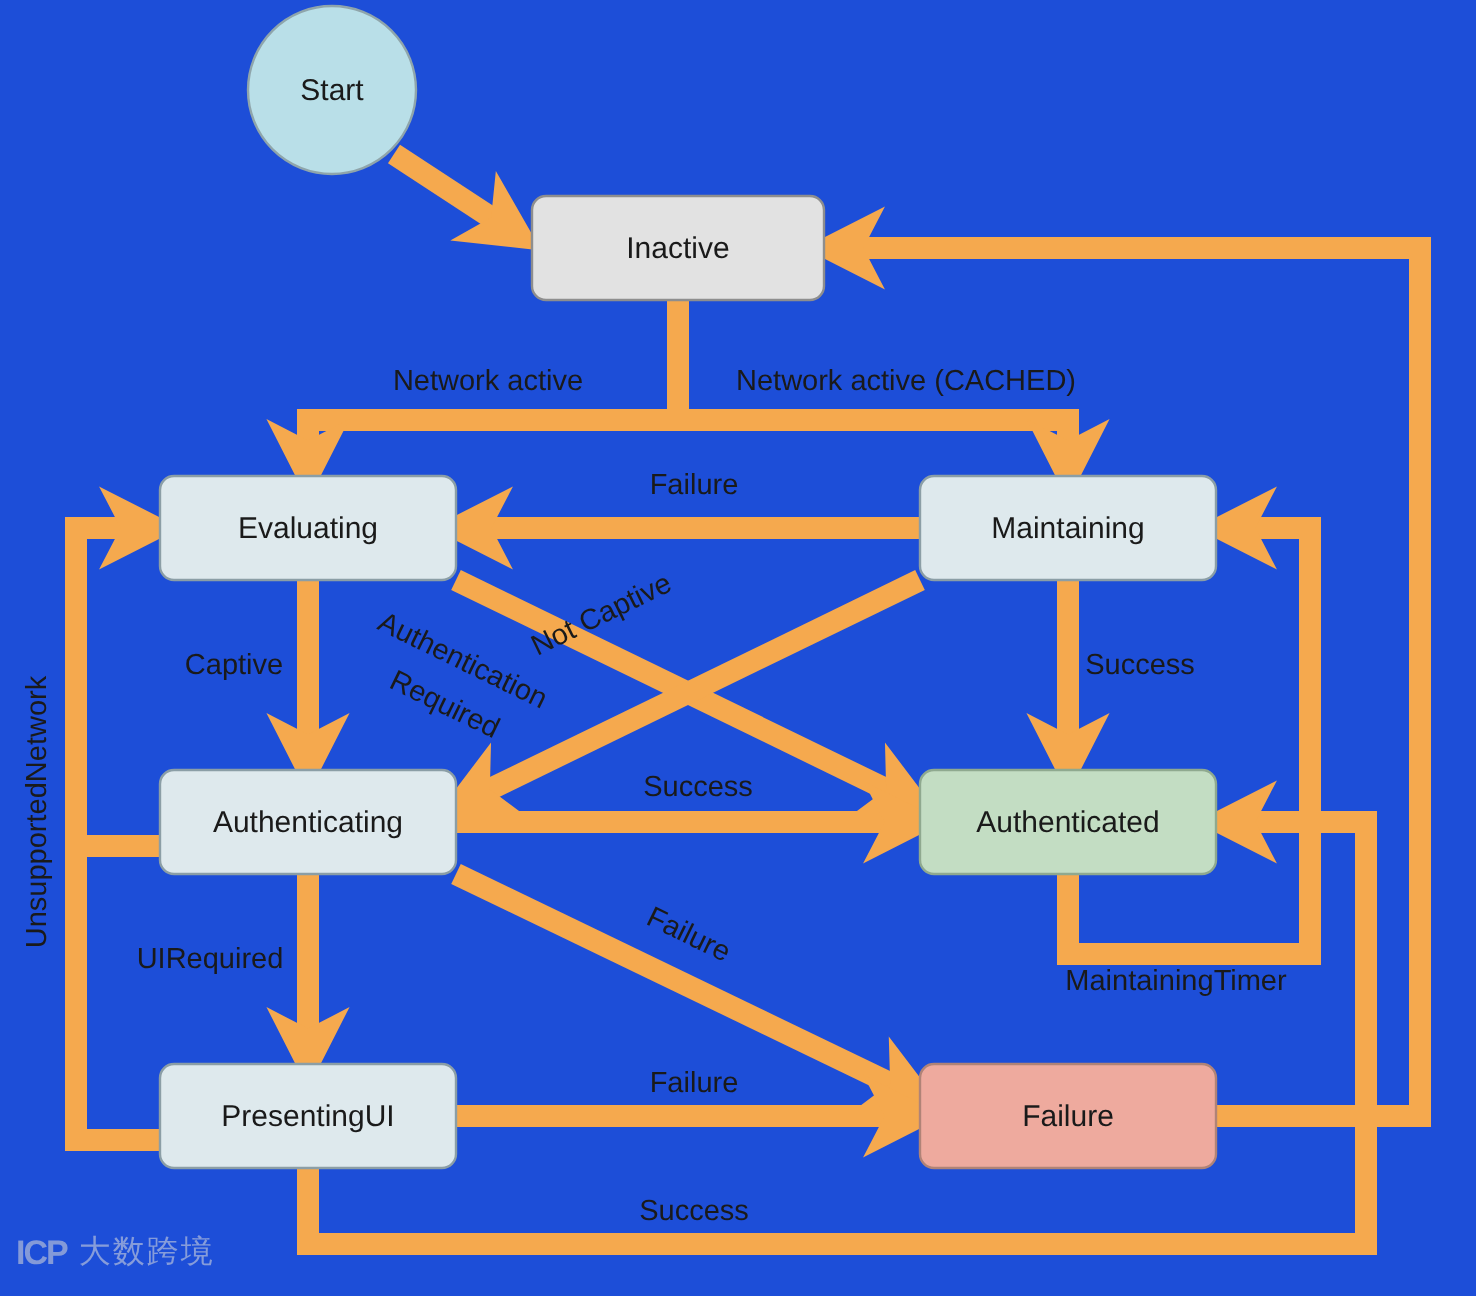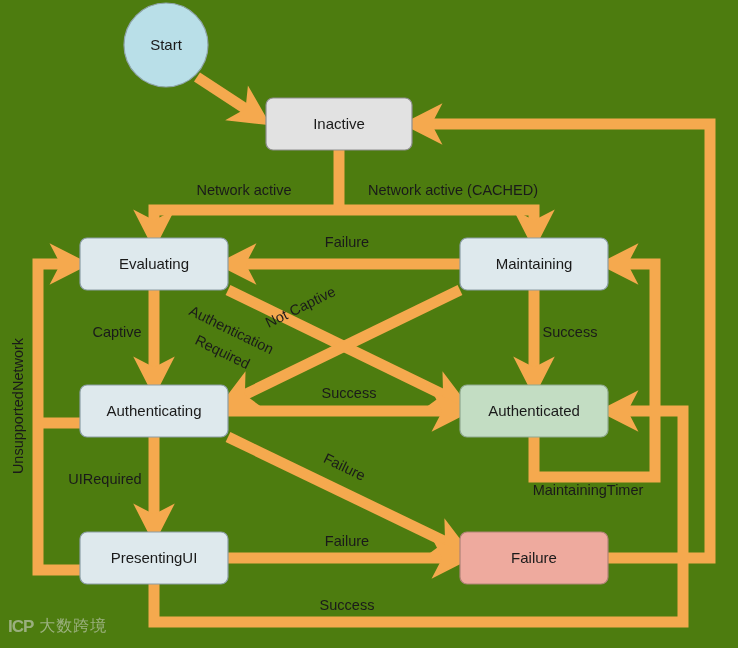--- a/index.html
+++ b/index.html
@@ -5,21 +5,21 @@
 <style>
   html, body {
     margin: 0;
     padding: 0;
     background: #ffffff;
   }
   #stage {
     position: relative;
     width: 738px;
     height: 648px;
-    background: #4d7c0f;
+    background: #1d4ed8;
     overflow: hidden;
     font-family: "Liberation Sans", sans-serif;
     text-decoration: underline;
   }
   svg#diagram {
     position: absolute;
     left: 0; top: 0;
     width: 738px;
     height: 648px;
     display: block;

